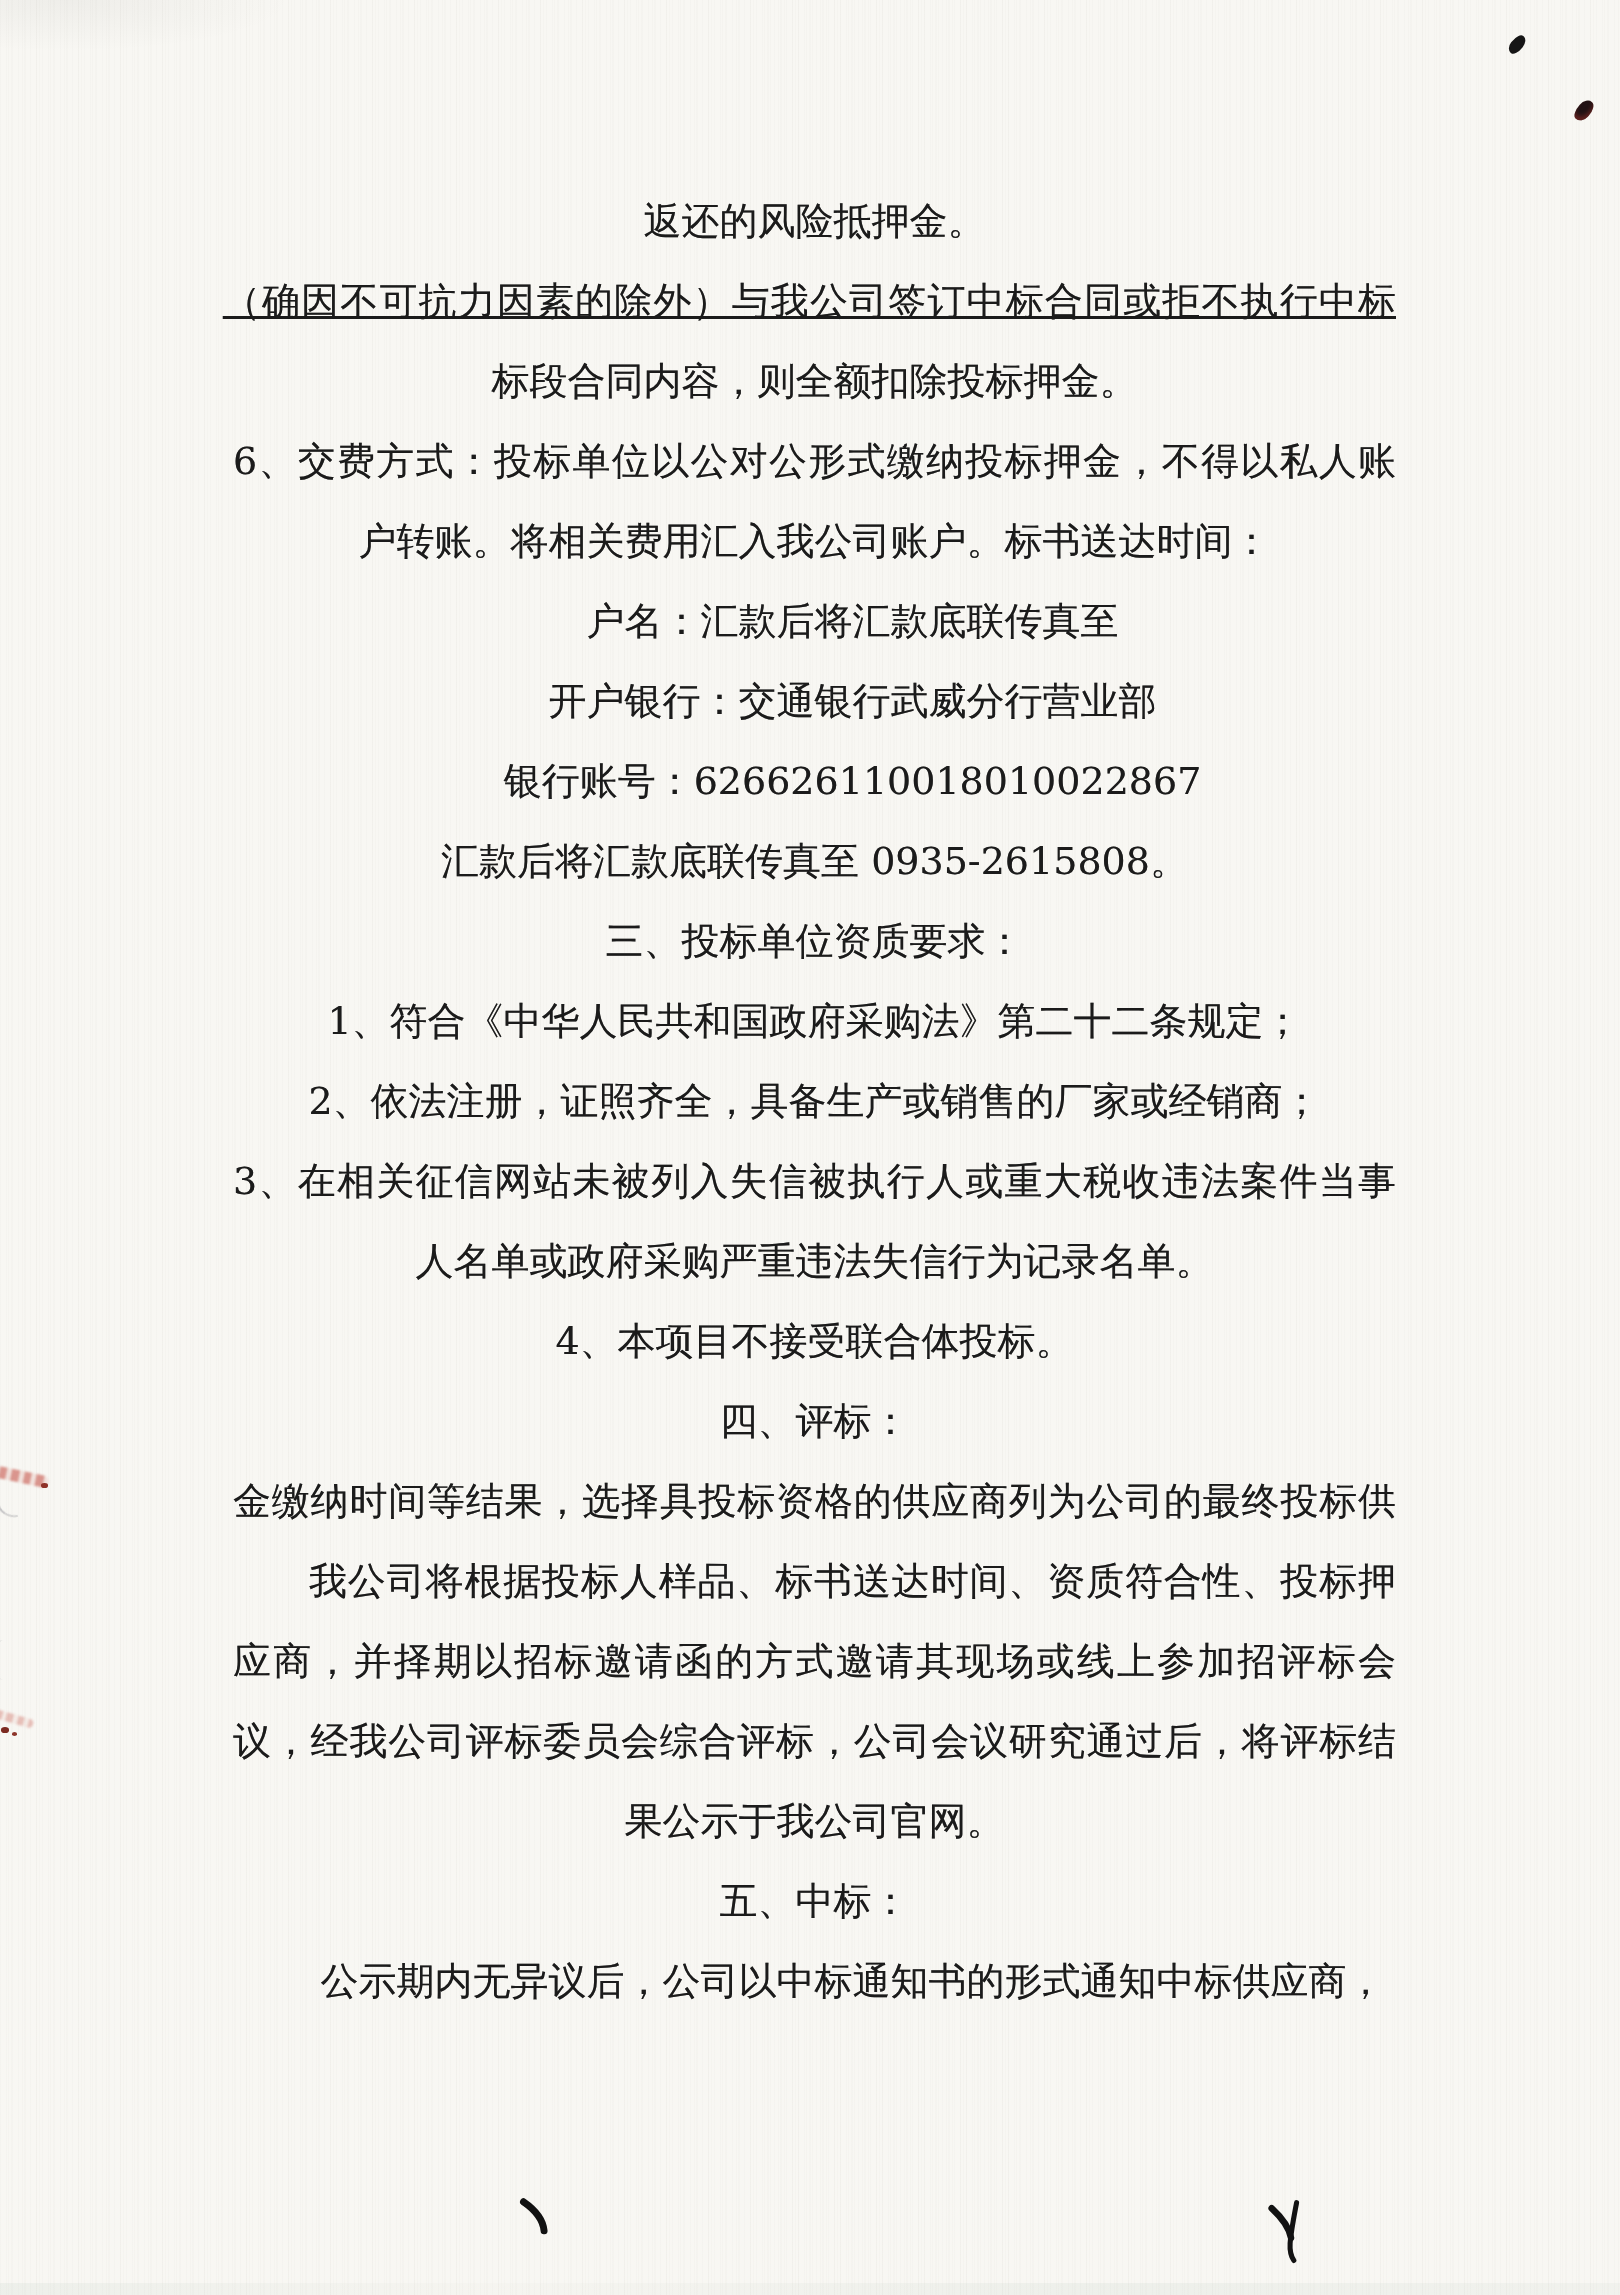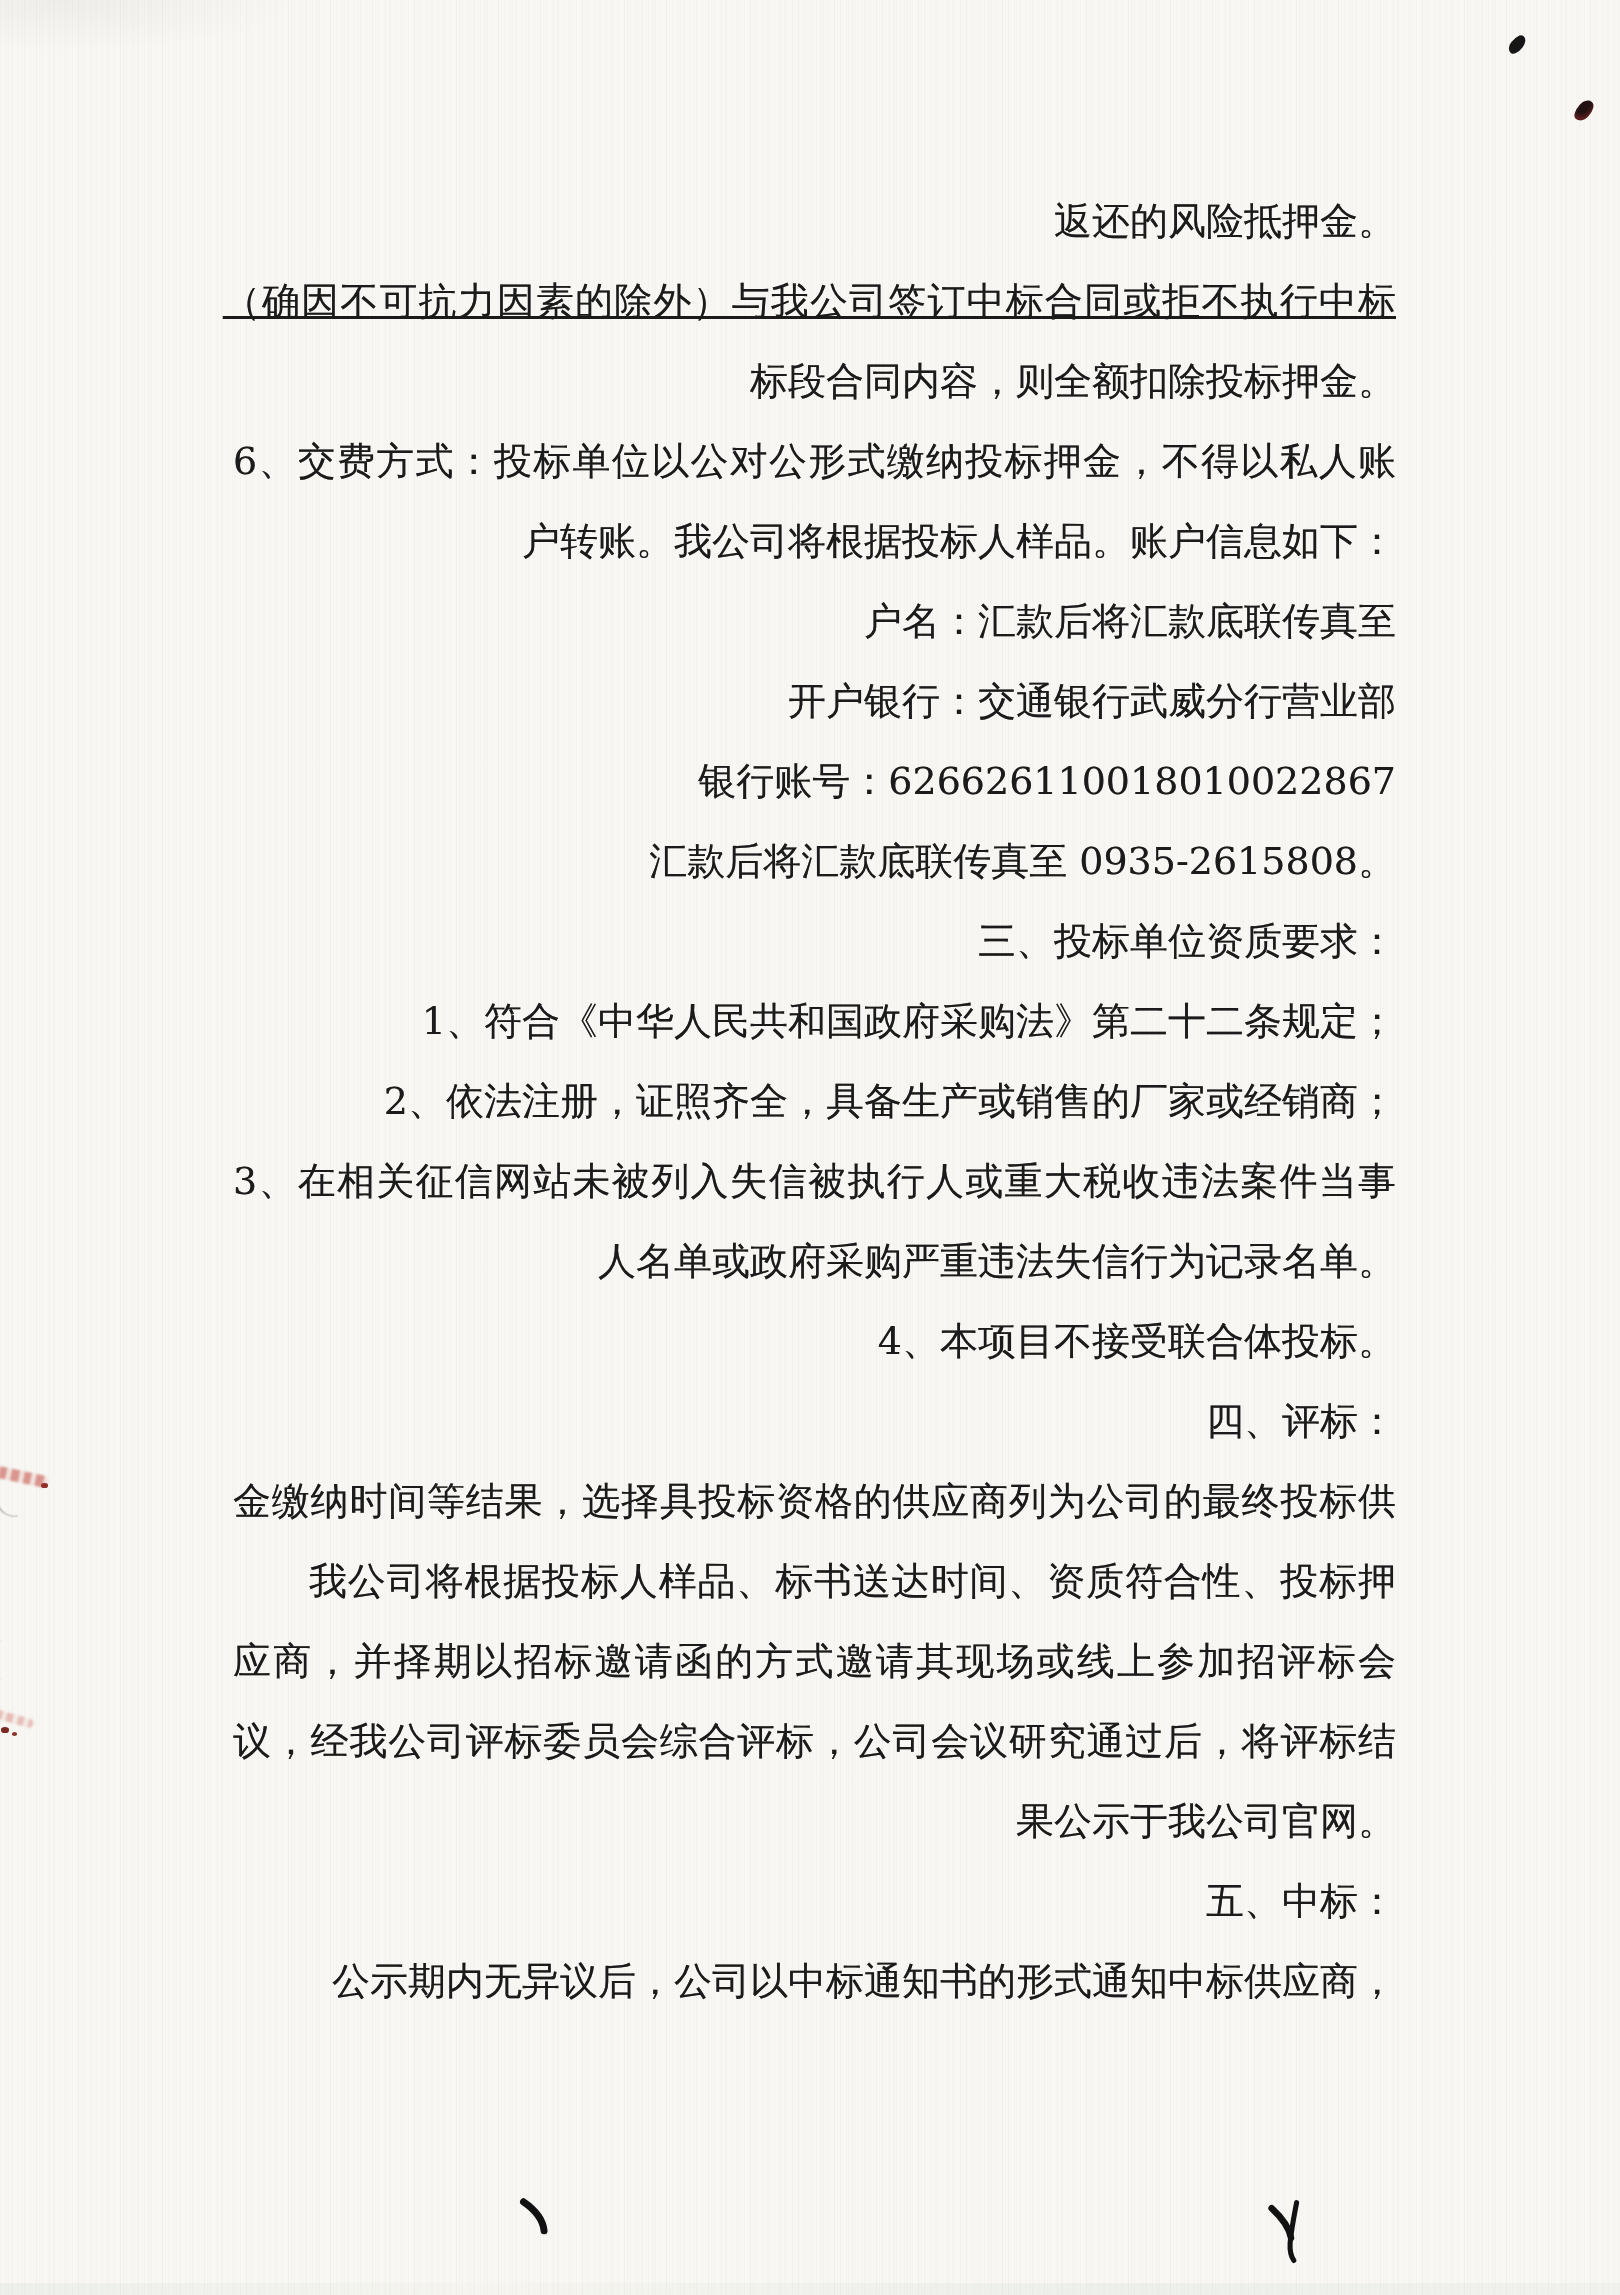--- a/index.html
+++ b/index.html
@@ -29,21 +29,21 @@
     top: 181px;
     width: 1163px;
   }
   .line {
     margin: 0;
     height: 80px;
     line-height: 80px;
     font-size: 38px;
     color: #1b1b1b;
     letter-spacing: 0;
-    text-align: right;
+    text-align: center;
     text-shadow: 0 0 0.5px rgba(20,20,20,0.55);
     white-space: normal;
   }
   .indent { text-indent: 76px; }
   .hang   { text-indent: -10.2px; text-decoration: underline; }
   .full   { text-align: justify; text-align-last: justify; }
   
   .ink-dot {
     position: absolute;
     background: #161616;
@@ -119,21 +119,21 @@
 </head>
 <body>
 
 <div class="page">
 
   <div class="text-block">
     <p class="line">返还的风险抵押金。</p>
     <p class="line hang full">（确因不可抗力因素的除外）与我公司签订中标合同或拒不执行中标</p>
     <p class="line">标段合同内容，则全额扣除投标押金。</p>
     <p class="line full">6、交费方式：投标单位以公对公形式缴纳投标押金，不得以私人账</p>
-    <p class="line">户转账。我公司将根据投标人样品。账户信息如下：</p>
+    <p class="line">户转账。将相关费用汇入我公司账户。标书送达时间：</p>
     <p class="line indent">户名：汇款后将汇款底联传真至</p>
     <p class="line indent">开户银行：交通银行武威分行营业部</p>
     <p class="line indent">银行账号：626626110018010022867</p>
     <p class="line">汇款后将汇款底联传真至 0935-2615808。</p>
     <p class="line">三、投标单位资质要求：</p>
     <p class="line">1、符合《中华人民共和国政府采购法》第二十二条规定；</p>
     <p class="line">2、依法注册，证照齐全，具备生产或销售的厂家或经销商；</p>
     <p class="line full">3、在相关征信网站未被列入失信被执行人或重大税收违法案件当事</p>
     <p class="line">人名单或政府采购严重违法失信行为记录名单。</p>
     <p class="line">4、本项目不接受联合体投标。</p>

